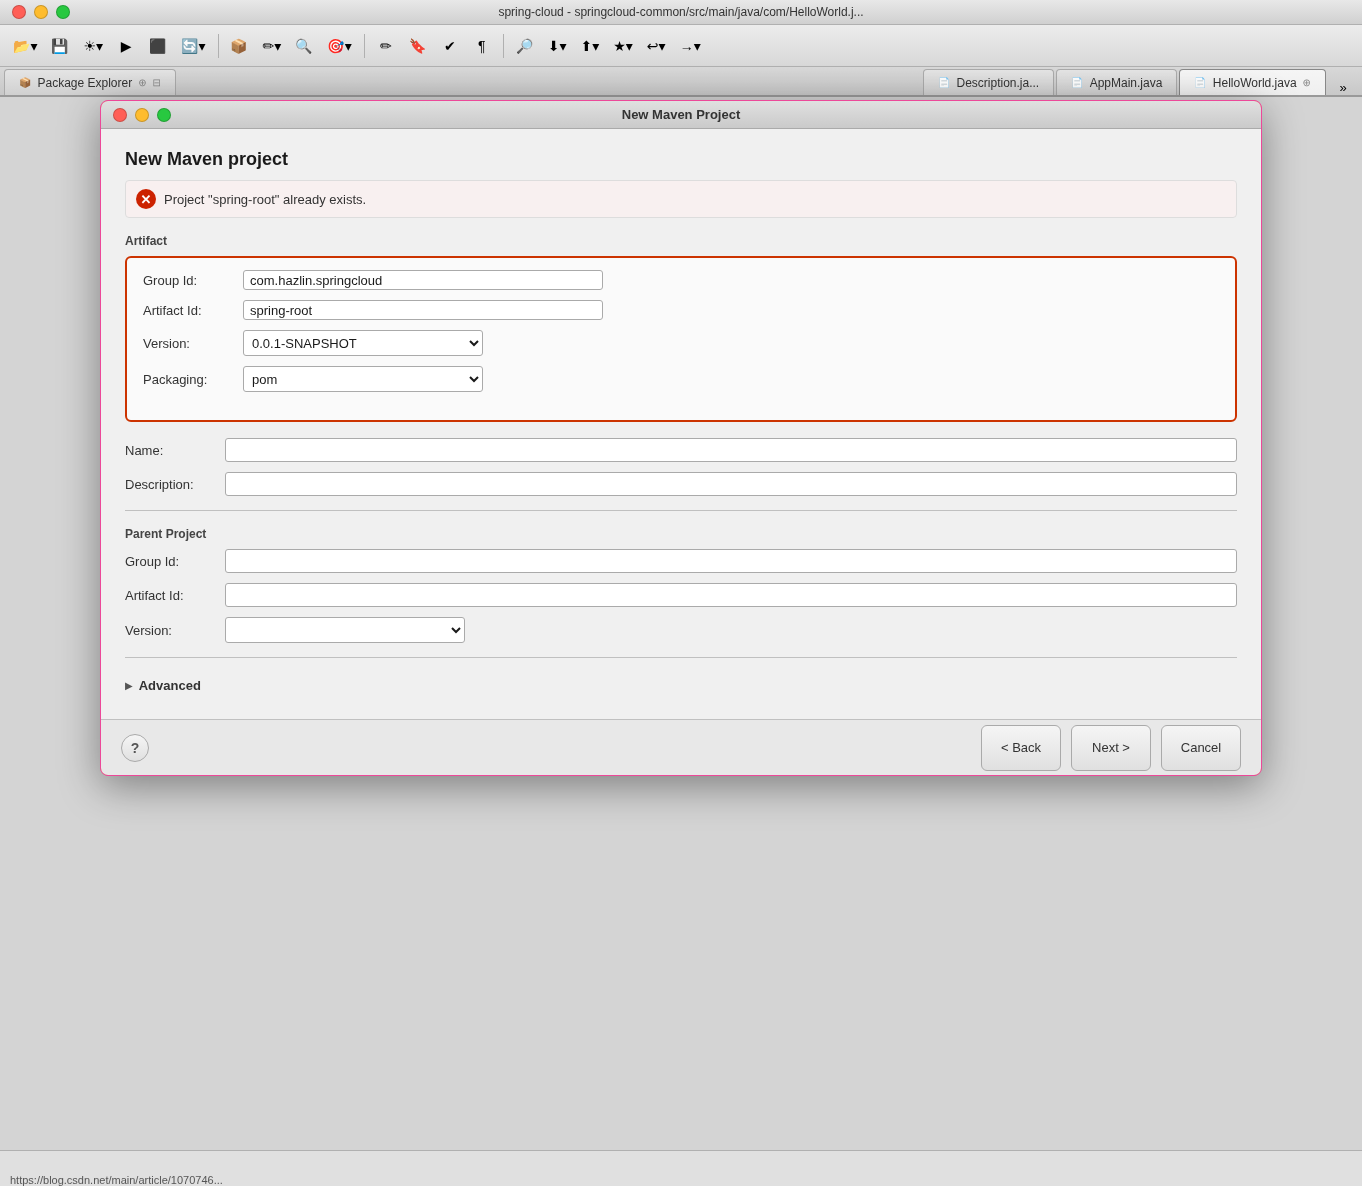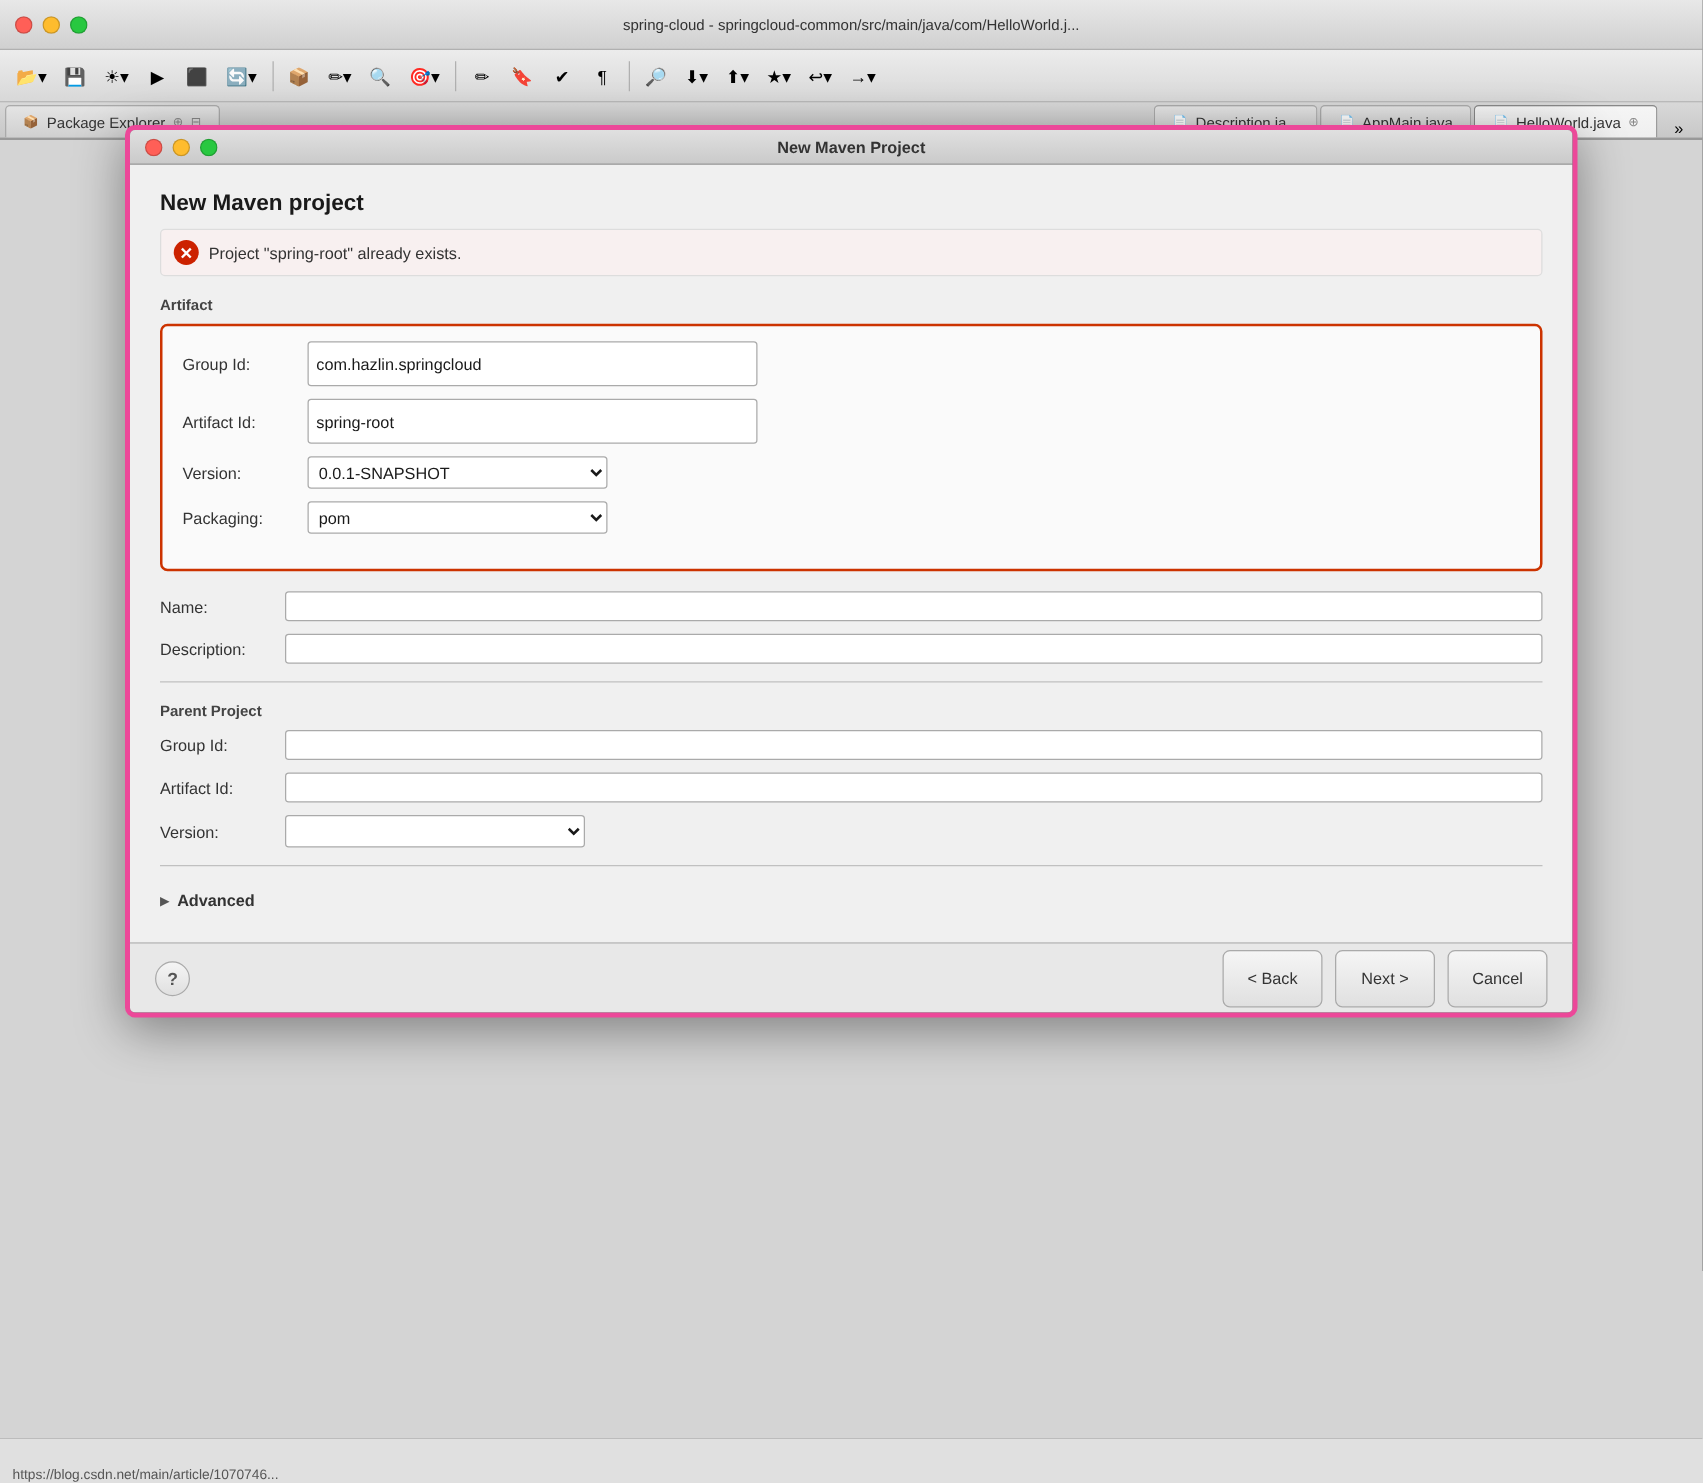--- a/index.html
+++ b/index.html
@@ -8,21 +8,21 @@
       font-size: 13px;
       background: #d4d4d4;
       width: 1362px;
       min-height: 1186px;
       overflow: hidden;
     }
 
     
     .title-bar {
       background: linear-gradient(to bottom, #e8e8e8, #d0d0d0);
-      height: 40px;
+      height: 25px;
       display: flex;
       align-items: center;
       justify-content: center;
       border-bottom: 1px solid #b0b0b0;
       position: relative;
     }
     .title-bar-controls {
       position: absolute;
       left: 12px;
       display: flex;
@@ -99,22 +99,22 @@
     }
     .tab-icon { font-size: 10px; }
 
     
     .dialog-overlay {
       position: absolute;
       top: 100px;
       left: 50%;
       transform: translateX(-50%);
       width: 1162px;
-      background: #737373;
-      border: 4px solid #ec4899;
+      background: #ef4444;
+      border: 1px solid #ec4899;
       border-radius: 8px;
       box-shadow: 0 10px 40px rgba(0,0,0,0.4);
       overflow: hidden;
     }
 
     
     .dialog-titlebar {
       background: linear-gradient(to bottom, #e0e0e0, #cacaca);
       height: 28px;
       display: flex;
@@ -202,21 +202,21 @@
       margin-bottom: 10px;
     }
     .form-label {
       width: 100px;
       font-size: 13px;
       color: #333;
       flex-shrink: 0;
     }
     .form-input {
       flex: 1;
-      height: 36px;
+      height: 20px;
       border: 1px solid #aaa;
       border-radius: 3px;
       background: white;
       padding: 0 6px;
       font-size: 13px;
       color: #1a1a1a;
       max-width: 360px;
     }
     .form-select {
       width: 240px;

